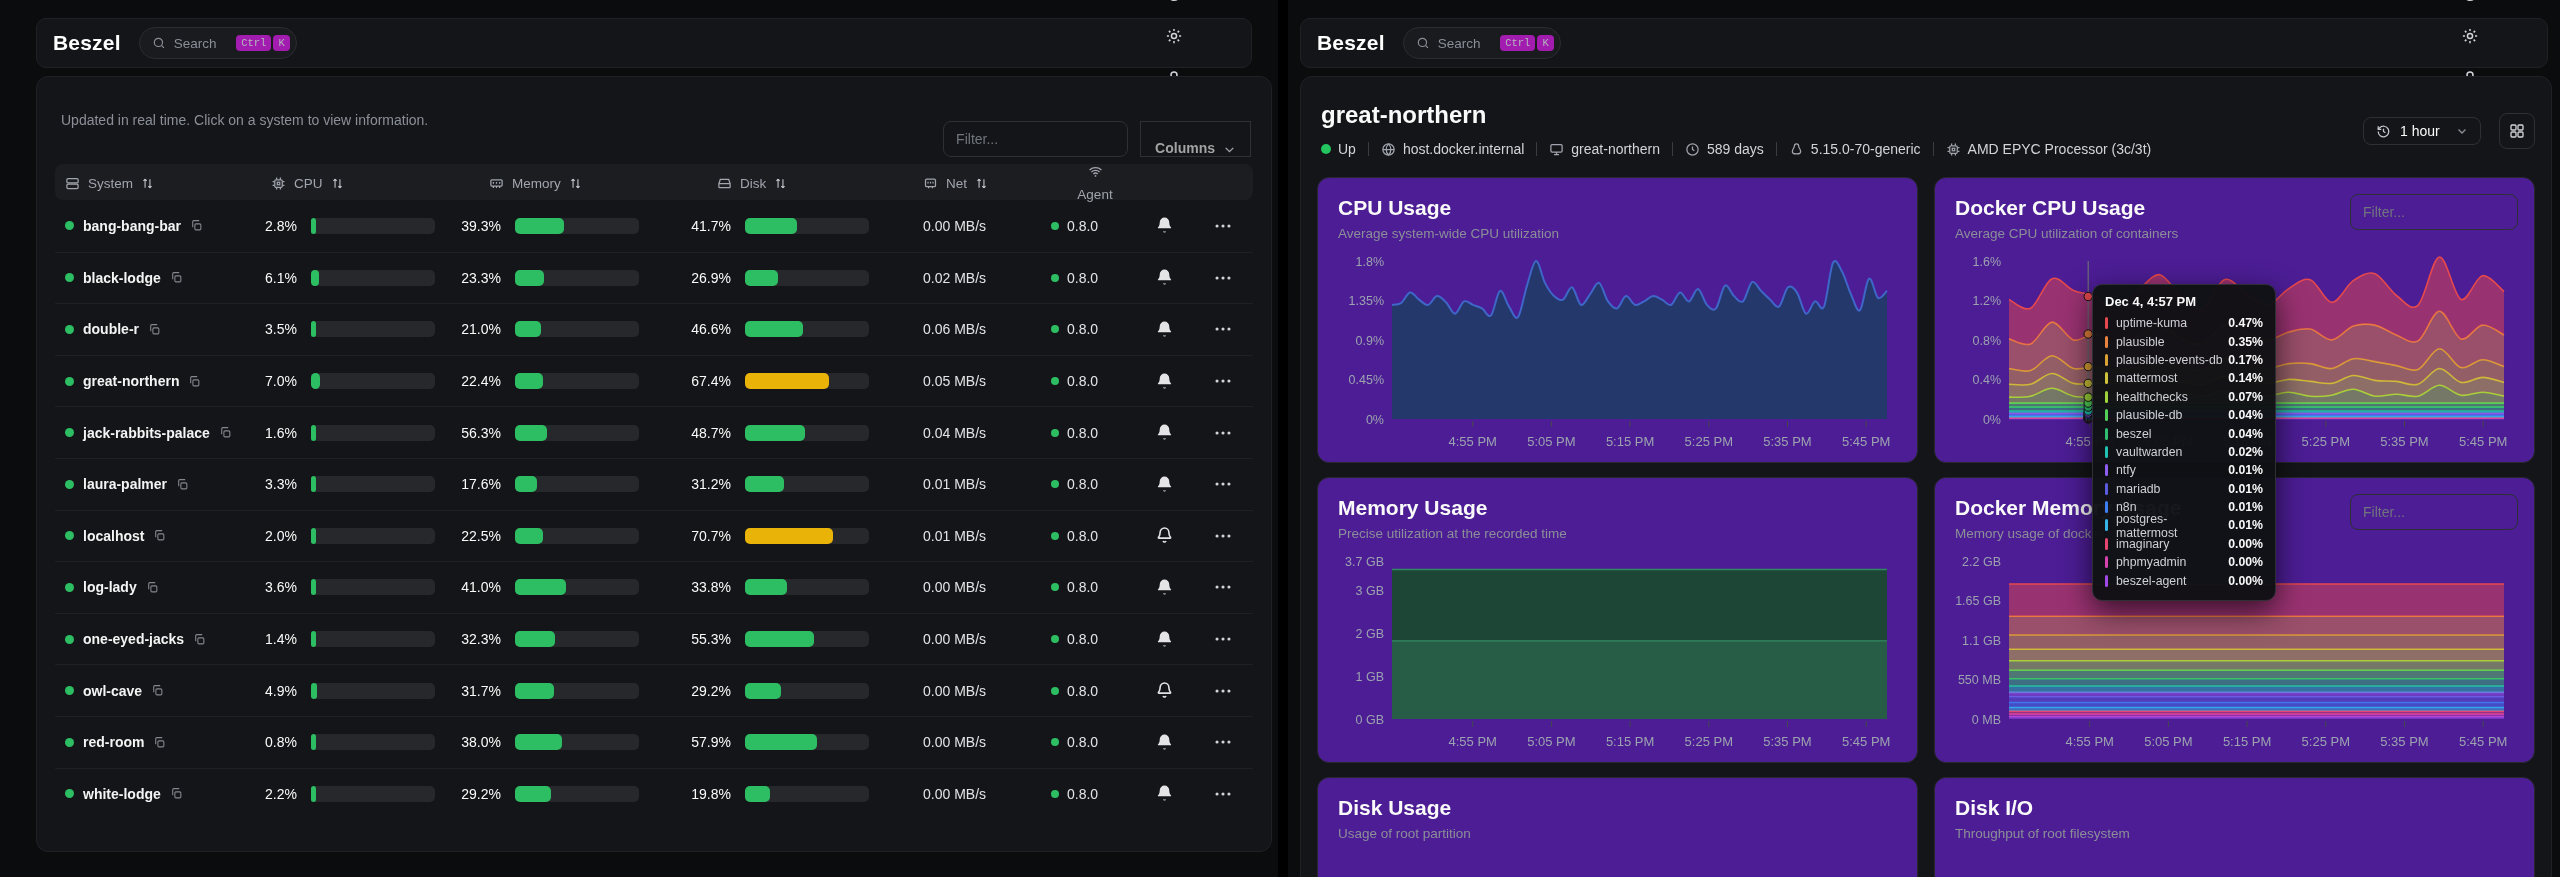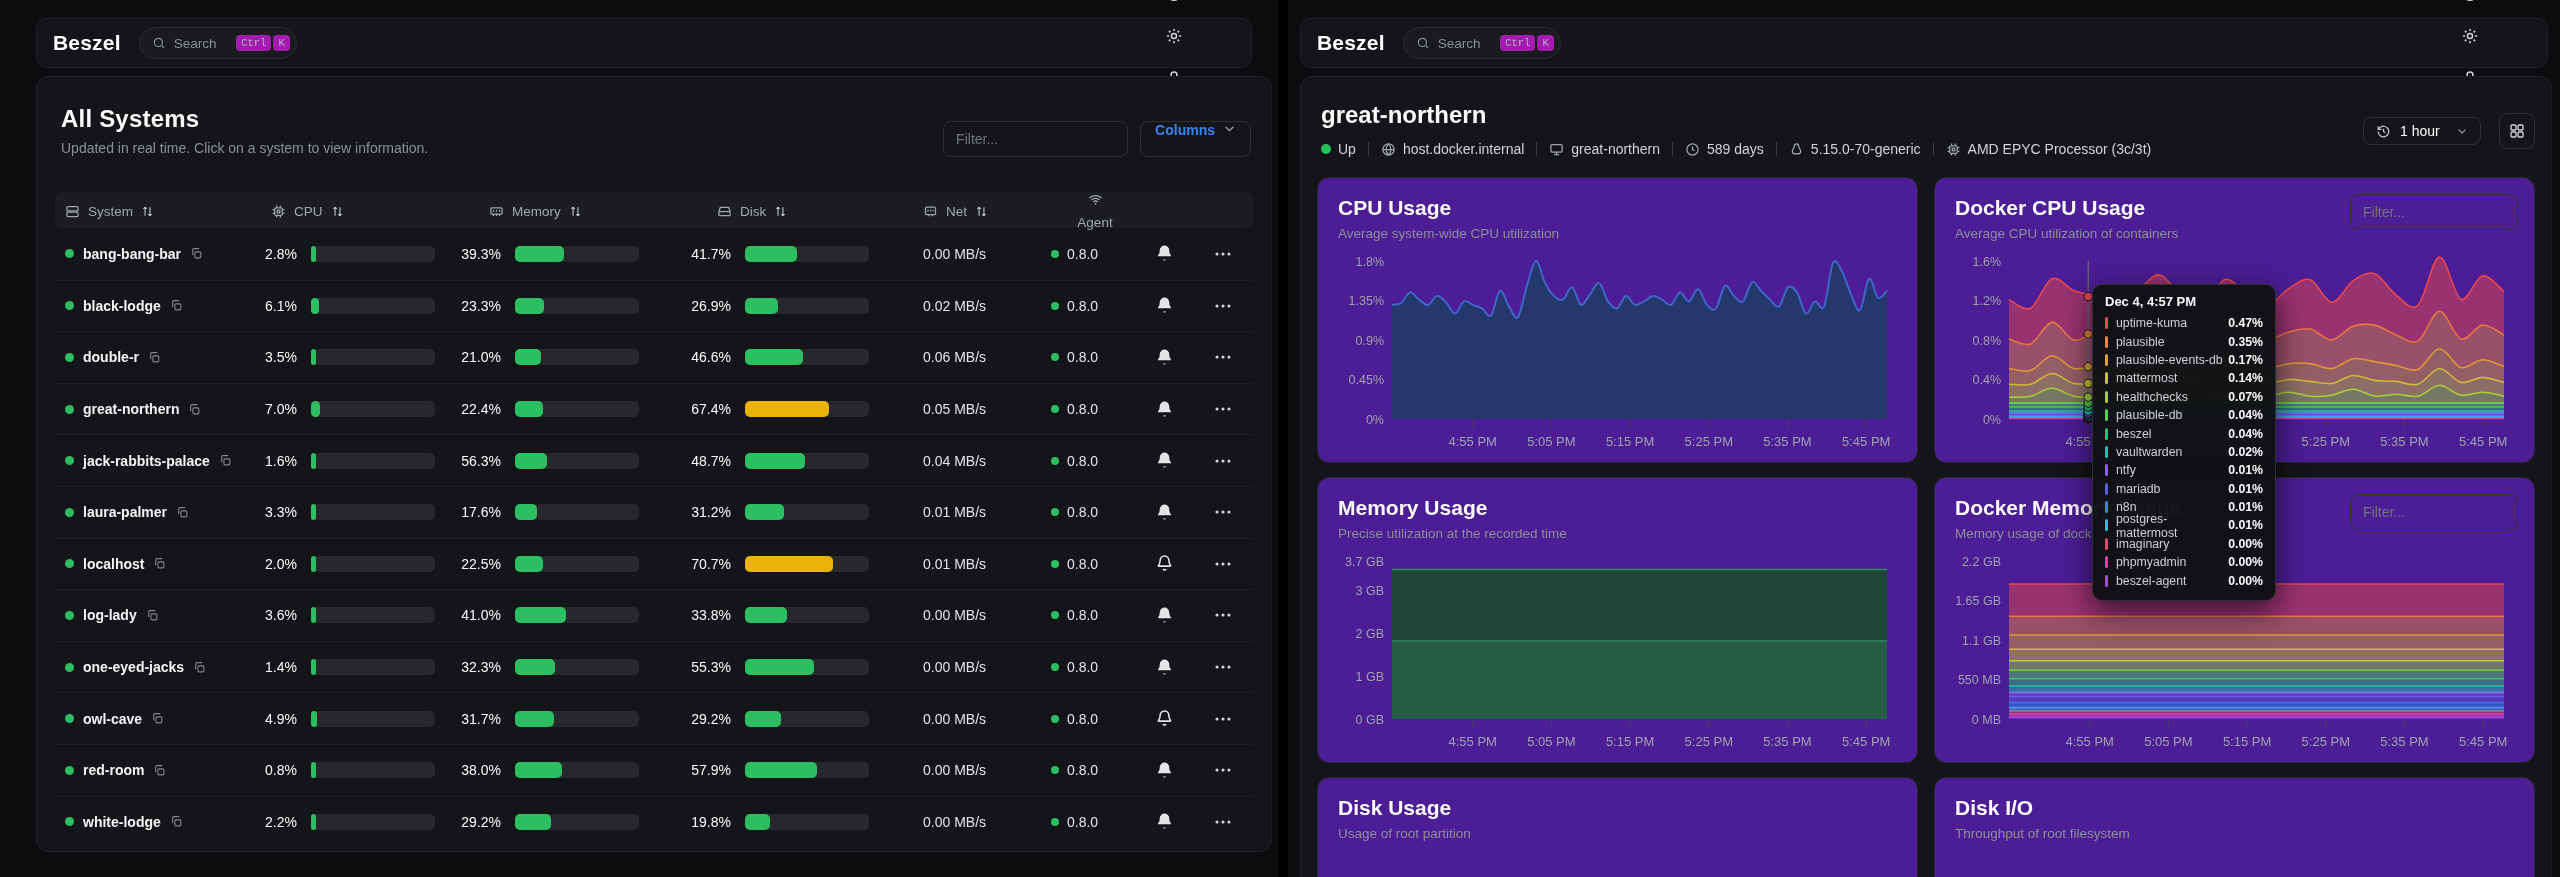--- a/index.html
+++ b/index.html
@@ -37,23 +37,23 @@
   .window.left .main-card { left:36px; top:76px; width:1236px; height:776px; overflow:hidden; }
   .window.right .main-card { left:12px; top:76px; width:1252px; height:1010px; overflow:hidden; }
 
   .card-head { position:relative; padding:28px 20px 0 24px; }
   .page-title { font-size:24px; font-weight:700; letter-spacing:.2px; }
   .page-sub { font-size:14px; color:#8b8f98; margin-top:7px; }
   .head-controls { position:absolute; right:20px; top:44px; display:flex; gap:12px; }
   .filter-input { width:185px; height:36px; background:transparent; border:1px solid #2e3035;
     border-radius:8px; color:#e4e4e7; font-size:14px; padding:0 12px; font-family:inherit; }
   .filter-input::placeholder { color:#71757e; }
-  .columns-btn { height:36px; border:1px solid #2e3035; border-radius:8px; background:transparent;
-    color:#3b82f6; font-size:14px; font-weight:600; padding:0 14px; display:flex; gap:8px;
-    align-items:flex-start; cursor:pointer; font-family:inherit; }
+  .columns-btn { height:36px; border:1px solid #2e3035; border-radius:0; background:transparent;
+    color:#a3a3a3; font-size:14px; font-weight:600; padding:0 14px; display:flex; gap:8px;
+    align-items:flex-end; cursor:pointer; font-family:inherit; }
   .columns-btn svg { width:13px; height:13px; color:#a1a5ad; }
 
   
   .tbl { margin:36px 18px 0 18px; }
   .trow { display:grid; align-items:center; padding:0 10px;
     grid-template-columns:182px 204px 230px 228px 130px 100px 50px 68px; }
   .thead { background:#1b1d21; border-radius:8px; height:36px; color:#a1a5ad; font-size:13.5px; }
   .thead .hcell { display:flex; align-items:center; gap:8px; cursor:pointer; }
   .thead .hcell svg { width:15px; height:15px; }
   .thead .sort svg { width:13px; height:13px; color:#c5c8ce; }
@@ -157,21 +157,20 @@
             <circle cx="12" cy="8" r="4"></circle>
             <path d="M5 21c0-3.9 3.1-7 7-7s7 3.1 7 7"></path>
           </svg>
         </span>
       <button class="add-btn">+ Add System</button>
     </div>
   </header>
 
   <section class="main-card">
     <div class="card-head">
-      <h1 class="page-title">All Systems</h1>
       <p class="page-sub">Updated in real time. Click on a system to view information.</p>
       <div class="head-controls">
         <input class="filter-input" placeholder="Filter..." style="">
         <button class="columns-btn">
           <span>Columns</span>
           <svg viewBox="0 0 24 24" fill="none" stroke="currentColor" stroke-width="2.5">
               <path d="M5 9l7 7 7-7"></path>
             </svg>
         </button>
       </div>

